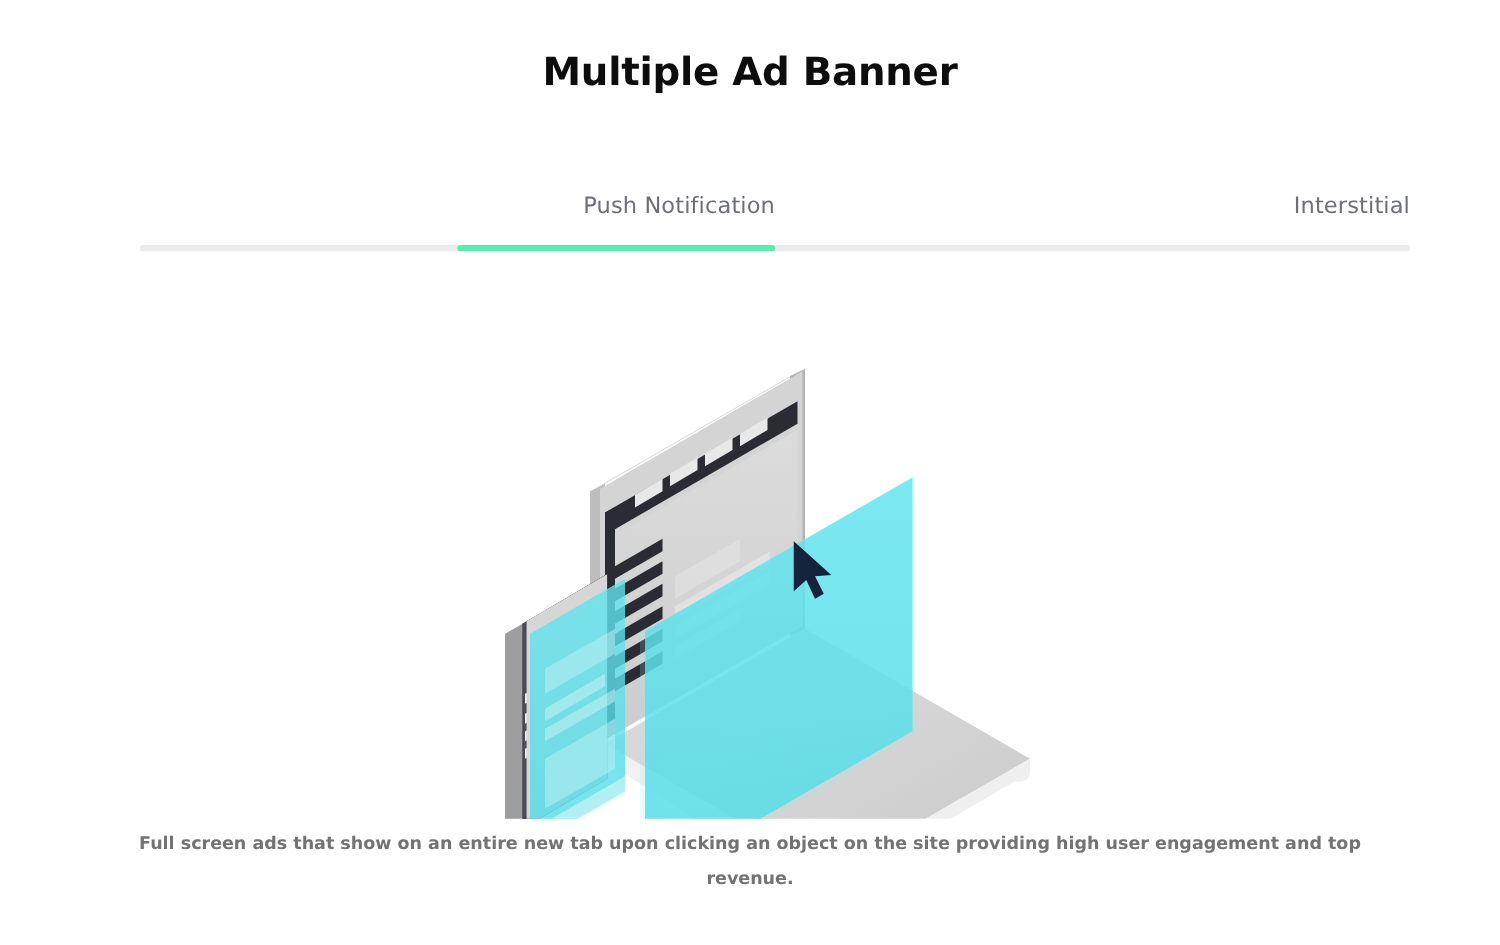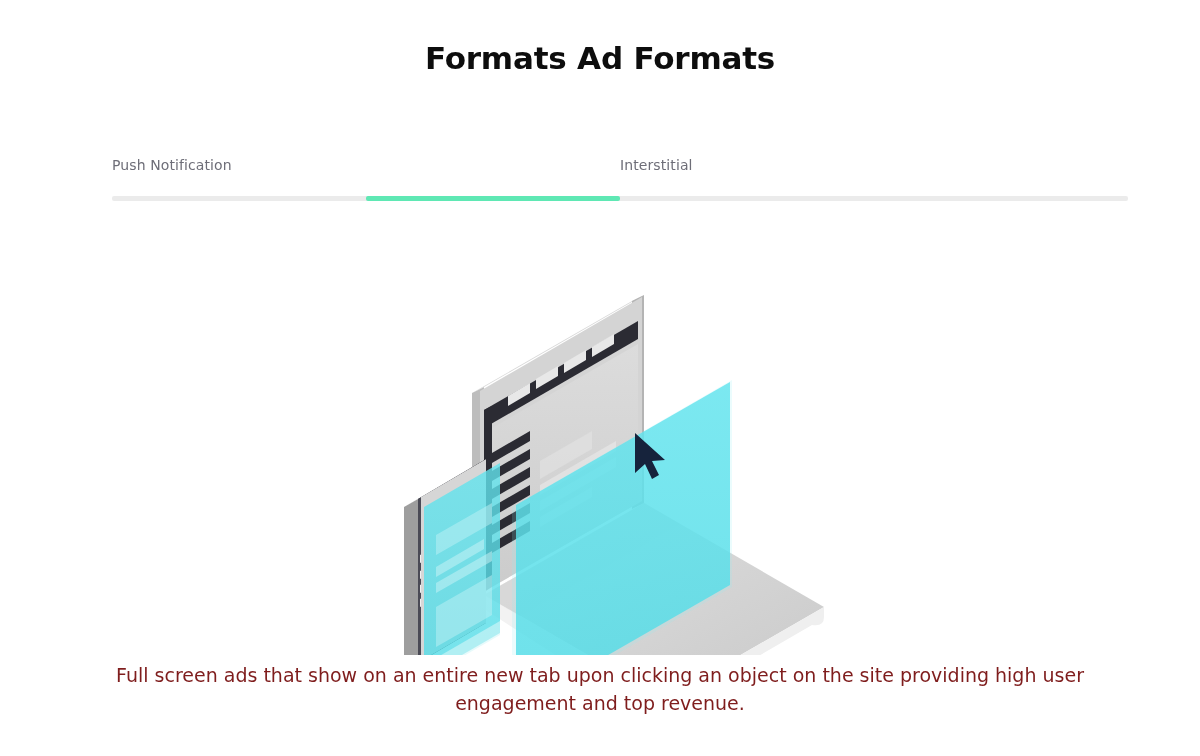--- a/index.html
+++ b/index.html
@@ -42,22 +42,22 @@
     top: 152px;
     left: 112px;
     width: 1016px;
   }
   .tabs-row {
     display: flex;
     width: 100%;
   }
   .tab {
     flex: 1 1 0;
-    text-align: left;
-    font-size: 14px;
+    text-align: right;
+    font-size: 18px;
     color: #6e6e78;
     font-weight: 400;
     padding-bottom: 18px;
     cursor: pointer;
     line-height: 26px;
     letter-spacing: 0.1px;
   }
   .tab.active {
     color: #3b3b46;
     font-weight: 700;
@@ -93,35 +93,35 @@
     height: 420px;
   }
 
   
   .description {
     position: absolute;
     top: 661px;
     left: 100px;
     width: 1000px;
     text-align: center;
-    font-size: 19px;
+    font-size: 14px;
     line-height: 28px;
-    color: #7f1d1d;
-    font-weight: 400;
+    color: #737373;
+    font-weight: 700;
   }
   .description .line {
     display: block;
   }
 </style>
 </head>
 <body>
 
 <div class="page">
 
-  <div class="page-title">Formats Ad Formats</div>
+  <div class="page-title">Multiple Ad Banner</div>
 
   <div class="tabs-wrap">
     <div class="tabs-row">
       <div class="tab">Push Notification</div>
       <div class="tab">Interstitial</div>
     </div>
     <div class="tab-track">
       <div class="tab-indicator"></div>
     </div>
   </div>

